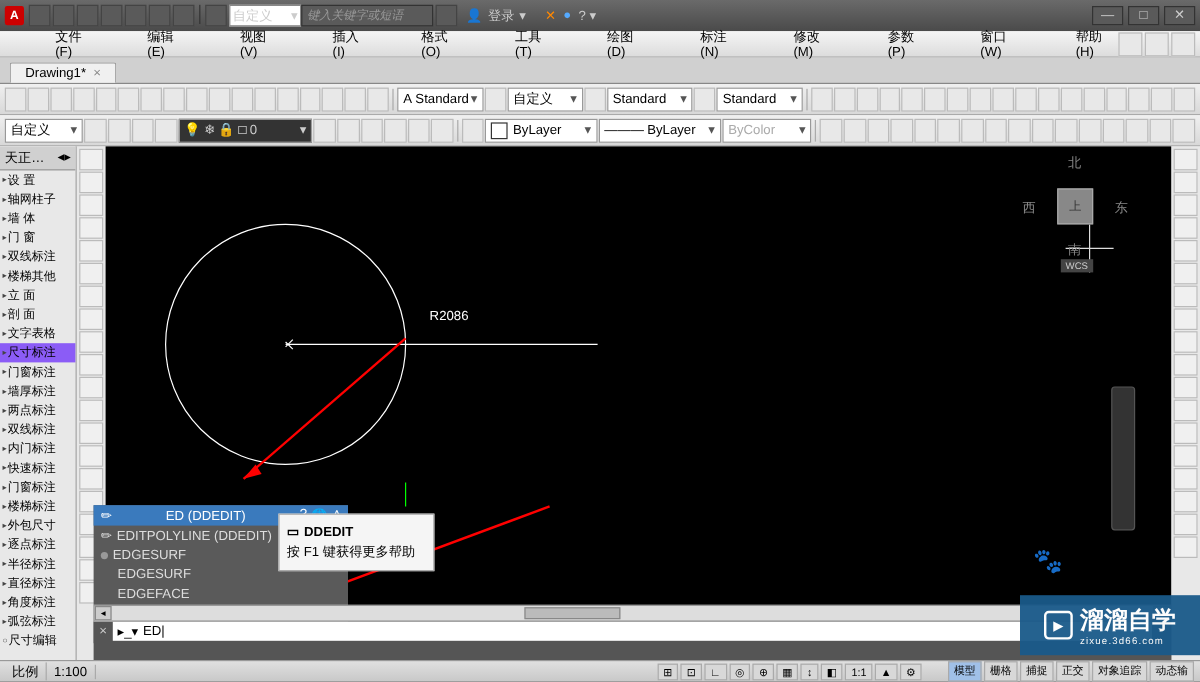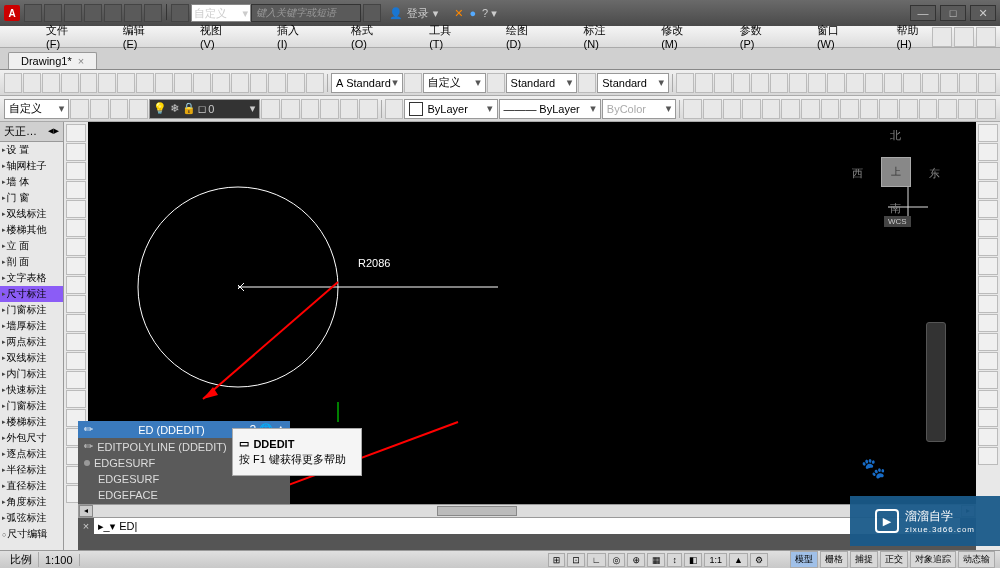--- a/index.html
+++ b/index.html
@@ -74,21 +74,21 @@
 .nav-bar { position: absolute; right: 30px; top: 200px; width: 20px; height: 120px; background: #333; border: 1px solid #555; border-radius: 3px; }
 
 .statusbar { position: absolute; bottom: 0; left: 0; right: 0; height: 18px; background: linear-gradient(#e0e0e0, #c8c8c8); display: flex; align-items: center; padding: 0 4px; font-size: 10px; border-top: 1px solid #999; }
 .statusbar .seg { padding: 0 6px; border-right: 1px solid #aaa; }
 .statusbar .spacer { flex: 1; }
 .statusbar .btn { padding: 1px 4px; background: #d8d8d8; border: 1px solid #aaa; margin: 0 1px; font-size: 9px; }
 .statusbar .btn.active { background: #a0c0e8; }
 
 .watermark { position: absolute; right: 0; bottom: 22px; width: 150px; height: 50px; background: #1a5a8a; color: #fff; display: flex; align-items: center; justify-content: center; padding: 4px; opacity: 0.95; }
 .watermark .play { width: 24px; height: 24px; border: 2px solid #fff; border-radius: 4px; display: flex; align-items: center; justify-content: center; margin-right: 6px; }
-.watermark .txt { font-size: 12px; font-weight: normal; }
+.watermark .txt { font-size: 20px; font-weight: bold; }
 .watermark .sub { font-size: 8px; letter-spacing: 1px; }
 .paws { position: absolute; right: 90px; bottom: 70px; color: #666; font-size: 20px; }
 
 .scrollbar-h { position: absolute; left: 78px; right: 24px; bottom: 50px; height: 14px; background: #ddd; border: 1px solid #999; }
 .scrollbar-h .thumb { position: absolute; left: 40%; width: 80px; height: 10px; top: 1px; background: #bbb; border: 1px solid #888; }
 .scrollbar-h .arr { position: absolute; width: 14px; height: 12px; background: #ccc; border: 1px solid #888; top: 0; text-align: center; font-size: 8px; }
 </style>
 </head>
 <body>
 

